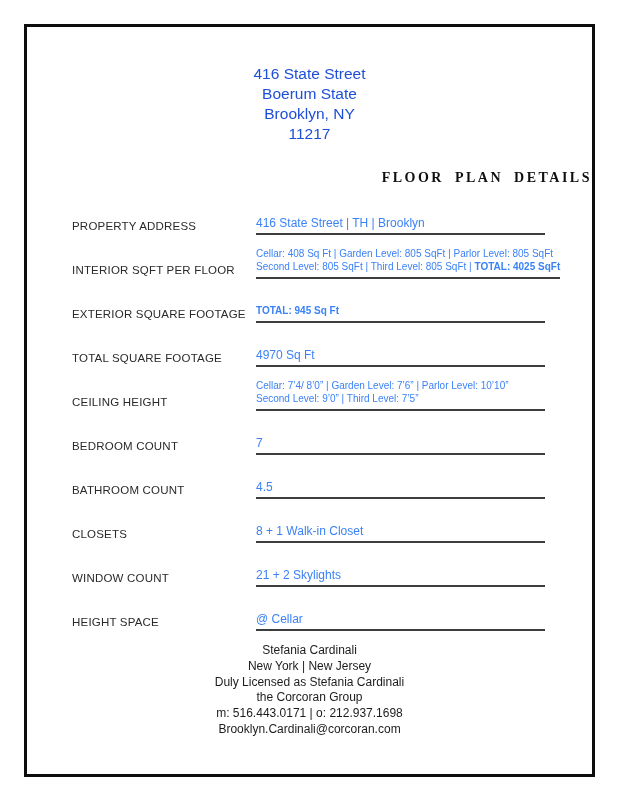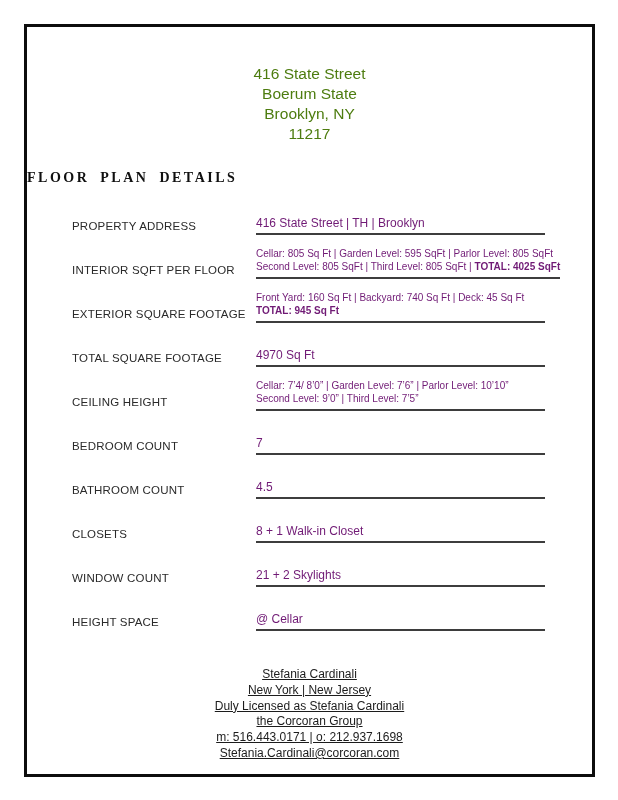--- a/index.html
+++ b/index.html
@@ -14,25 +14,25 @@
     position:absolute;
     left:24px;top:24px;right:23px;bottom:23px;
     border:3px solid #0d0d0d;
     box-sizing:border-box;
   }
   .header{
     margin-top:37px;
     text-align:center;
     font-size:15.5px;
     line-height:20px;
-    color:#4d7c0f;
+    color:#1d4ed8;
   }
   .doc-title{
     margin-top:26px;
-    text-align:left;
+    text-align:right;
     font-family:"Liberation Serif", serif;
     font-weight:bold;
     font-size:14px;
     letter-spacing:2.5px;
     word-spacing:5px;
     color:#101010;
   }
   .rows{
     margin-top:5px;
     padding:0 47px 0 45px;
@@ -50,36 +50,35 @@
     color:#2a2a2a;
     padding-bottom:3px;
     white-space:nowrap;
   }
   .row-value{
     flex:1;
     border-bottom:2px solid #3d3d3d;
     padding-bottom:3px;
     font-size:12px;
     line-height:14px;
-    color:#701a75;
+    color:#3b82f6;
     white-space:nowrap;
   }
   .row-value.multi{
     font-size:10px;
     line-height:13px;
     padding-bottom:4px;
   }
   .row-value .bold{font-weight:bold;}
   .footer{
-    margin-top:36px;
+    margin-top:12px;
     text-align:center;
     font-size:12px;
     line-height:15.8px;
     color:#1c1c1c;
-    text-decoration:underline;
   }
 </style>
 </head>
 <body>
 
 <div class="page">
   <div class="frame">
 
     <div class="header">
       <div>416 State Street</div>
@@ -93,28 +92,27 @@
     <div class="rows">
         <div class="row">
           <div class="row-label">PROPERTY ADDRESS</div>
           <div class="row-value">
             <div><span>416 State Street | TH | Brooklyn</span></div>
           </div>
         </div>
         <div class="row">
           <div class="row-label">INTERIOR SQFT PER FLOOR</div>
           <div class="row-value multi">
-            <div><span>Cellar: 805 Sq Ft | Garden Level: 595 SqFt | Parlor Level: 805 SqFt</span></div>
+            <div><span>Cellar: 408 Sq Ft | Garden Level: 805 SqFt | Parlor Level: 805 SqFt</span></div>
             <div><span>Second Level: 805 SqFt | Third Level: 805 SqFt | </span><span class="bold">TOTAL: 4025 SqFt</span></div>
           </div>
         </div>
         <div class="row">
           <div class="row-label">EXTERIOR SQUARE FOOTAGE</div>
           <div class="row-value multi">
-            <div><span>Front Yard: 160 Sq Ft | Backyard: 740 Sq Ft | Deck: 45 Sq Ft</span></div>
             <div><span class="bold">TOTAL: 945 Sq Ft</span></div>
           </div>
         </div>
         <div class="row">
           <div class="row-label">TOTAL SQUARE FOOTAGE</div>
           <div class="row-value">
             <div><span>4970 Sq Ft</span></div>
           </div>
         </div>
         <div class="row">
@@ -155,17 +153,17 @@
           </div>
         </div>
       </div>
 
     <div class="footer">
       <div>Stefania Cardinali</div>
       <div>New York | New Jersey</div>
       <div>Duly Licensed as Stefania Cardinali</div>
       <div>the Corcoran Group</div>
       <div>m: 516.443.0171 | o: 212.937.1698</div>
-      <div>Stefania.Cardinali@corcoran.com</div>
+      <div>Brooklyn.Cardinali@corcoran.com</div>
     </div>
 
   </div>
 </div>
 
 </body></html>

